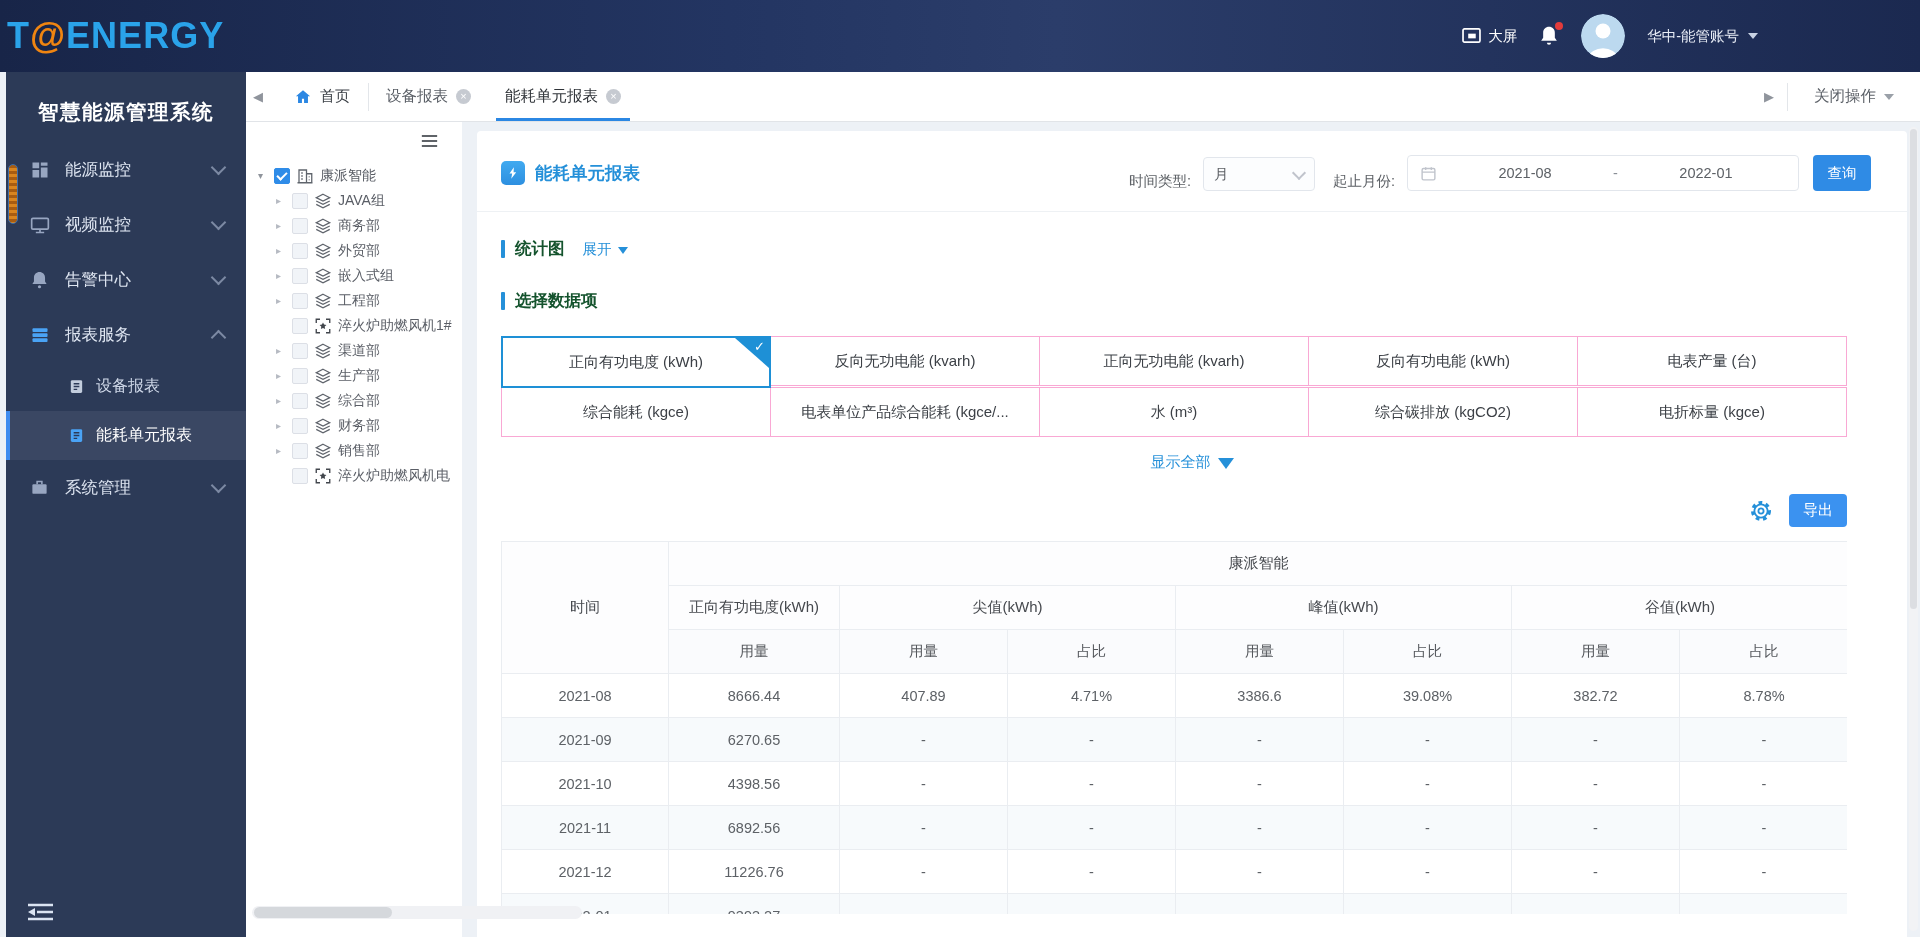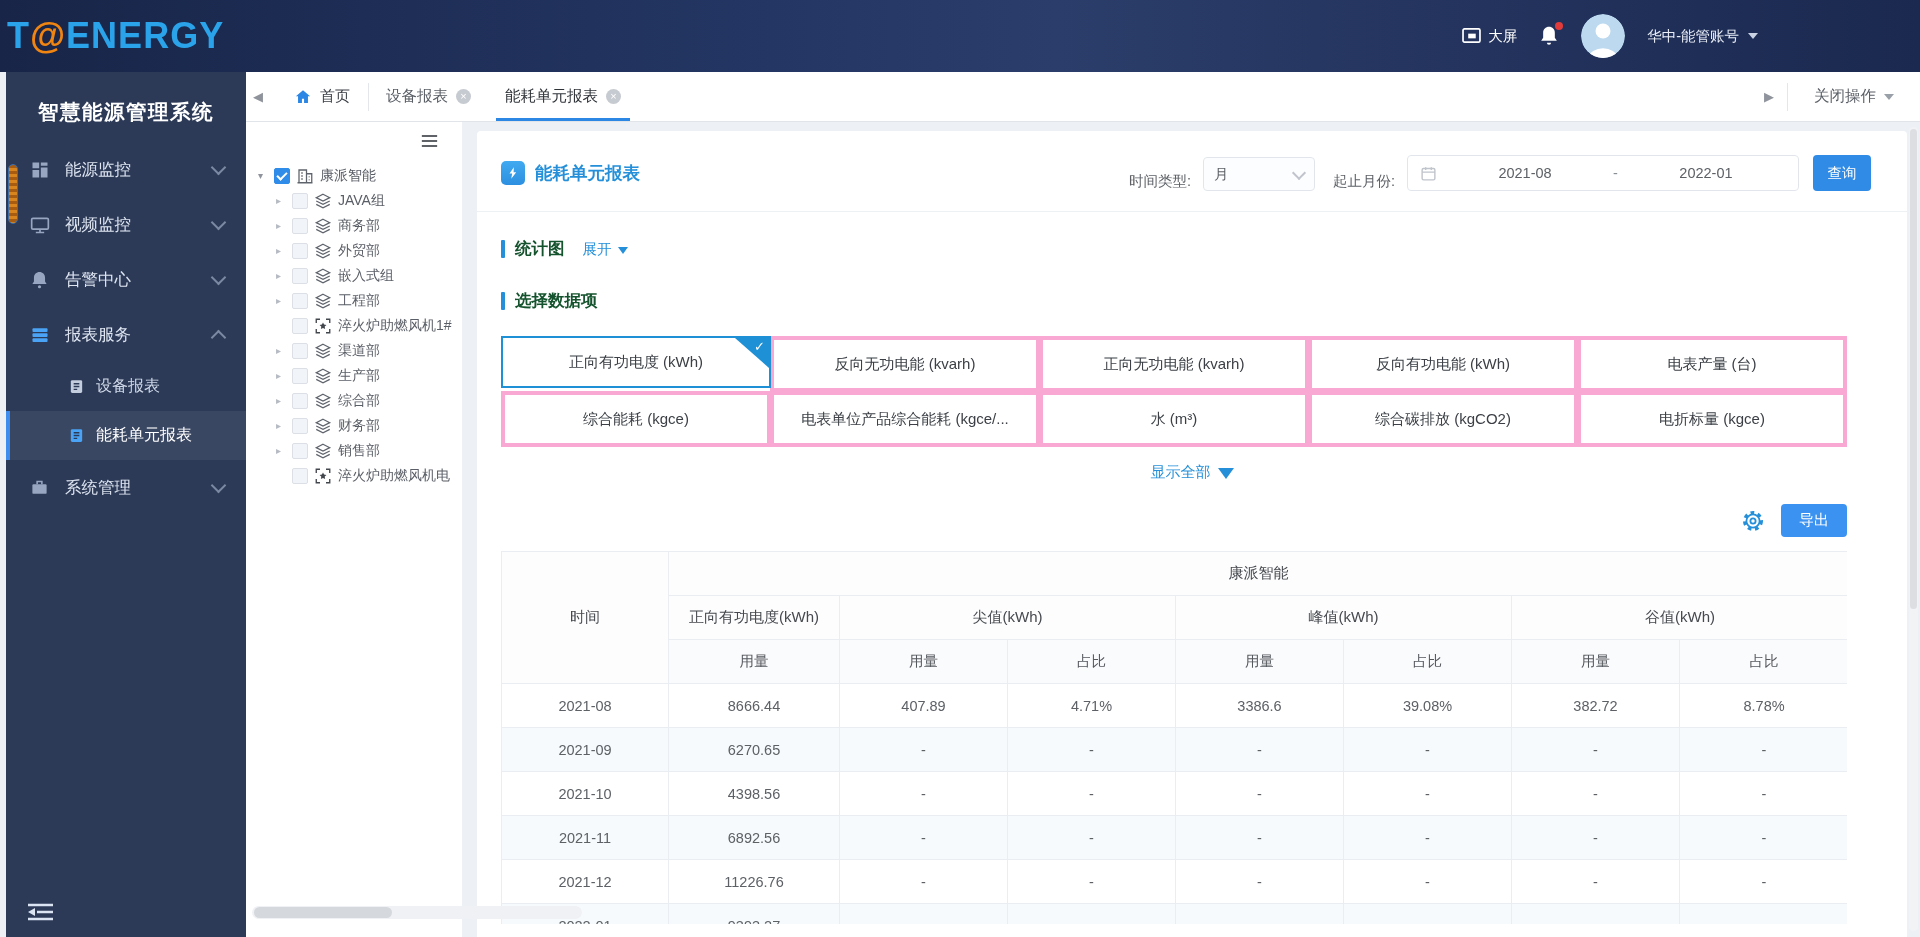--- a/index.html
+++ b/index.html
@@ -85,30 +85,30 @@
   .db-sep{color:#8a8f96;}
   .btn{display:flex;align-items:center;justify-content:center;color:#fff;border-radius:4px;cursor:pointer;}
   .btn-query{width:58px;height:36px;background:#2f8be5;font-size:14.5px;margin-left:14px;}
   .section-row{display:flex;align-items:center;gap:10px;margin:26px 0 0 24px;}
   .section-row.second{margin-top:30px;}
   .sec-bar{width:4px;height:18px;background:#2590d9;border-radius:1px;}
   .sec-label{font-size:16.5px;color:#14532d;font-weight:600;}
   .expand-link{font-size:14.5px;color:#2590d9;display:flex;align-items:center;gap:6px;margin-left:8px;cursor:pointer;}
   .tri-dn{width:0;height:0;border-left:5px solid transparent;border-right:5px solid transparent;border-top:7px solid #2590d9;margin-top:2px;}
   .grid{display:grid;grid-template-columns:repeat(5,1fr);margin:24px 60px 0 24px;padding:1px 0 0 1px;}
-  .grid-cell{height:48px;border:4px solid #f9a8d4;margin:-1px 0 0 -1px;display:flex;align-items:center;justify-content:center;
+  .grid-cell{height:48px;border:1px solid #f9a8d4;margin:-1px 0 0 -1px;display:flex;align-items:center;justify-content:center;
     font-size:15px;color:#3c4046;background:#fff;position:relative;cursor:pointer;}
   .grid-cell.selected{border:2px solid #1e90d6;z-index:2;}
   .corner{position:absolute;top:0;right:0;width:0;height:0;border-top:30px solid #1e90d6;border-left:34px solid transparent;}
   .corner-check{position:absolute;top:1px;right:4px;color:#fff;font-size:13px;font-weight:700;}
   .show-all{margin-top:16px;display:flex;justify-content:center;align-items:center;gap:7px;color:#2590d9;font-size:15px;cursor:pointer;}
   .show-all .tri-dn{border-left-width:8px;border-right-width:8px;border-top-width:11px;}
   .export-row{display:flex;justify-content:flex-end;align-items:center;gap:16px;margin:22px 60px 0 0;}
   .gear{display:flex;cursor:pointer;}
-  .btn-export{width:66px;height:33px;background:#3b92f0;font-size:15px;}
+  .btn-export{width:58px;height:33px;background:#3b92f0;font-size:15px;}
   .table-wrap{margin:14px 60px 0 24px;height:373px;overflow:hidden;}
   table{width:100%;border-collapse:collapse;table-layout:fixed;}
   th,td{border:1px solid #eaedf1;height:43px;text-align:center;font-weight:400;padding:0;}
   thead th{color:#46494e;font-size:15px;background:#fdfdfe;}
   thead th.th-sub{font-size:14.5px;color:#55585d;background:#fafbfd;}
   tbody td{color:#5d6166;font-size:14.5px;}
   tbody tr:nth-child(odd){background:#fff;}
   tbody tr:nth-child(even){background:#f7fafc;}
 
   

